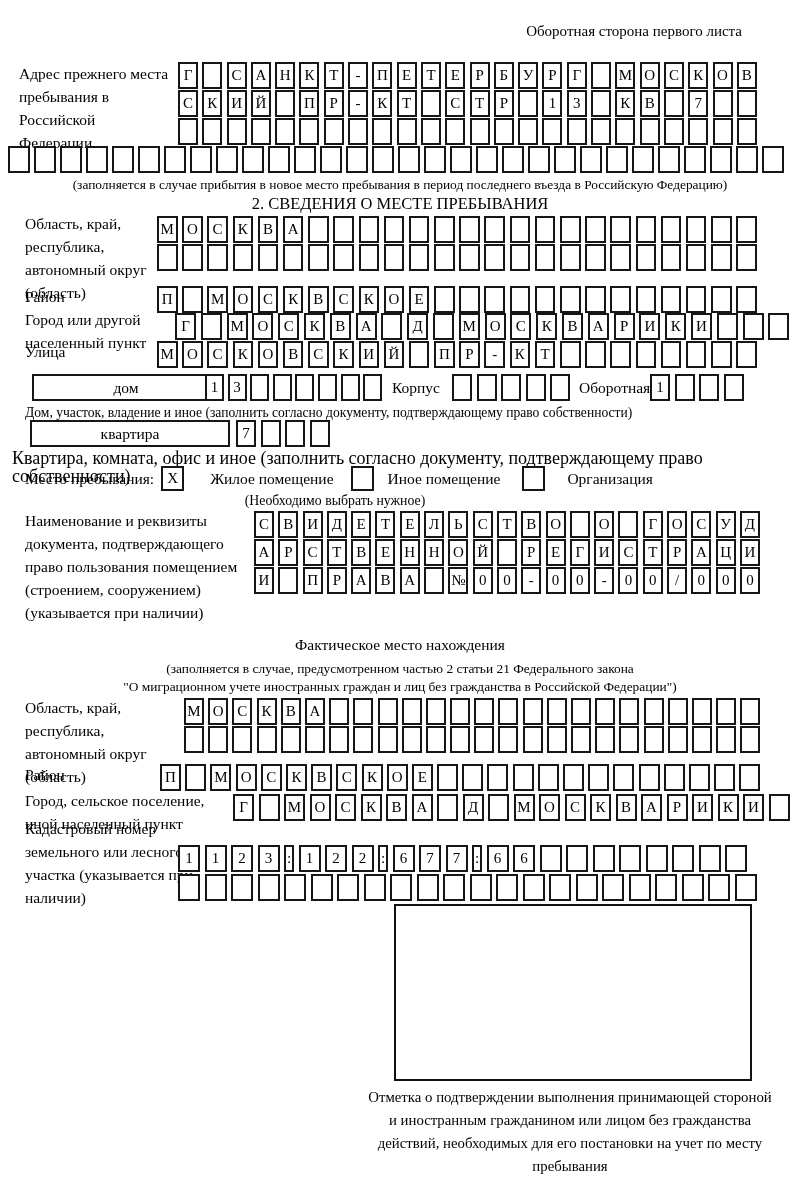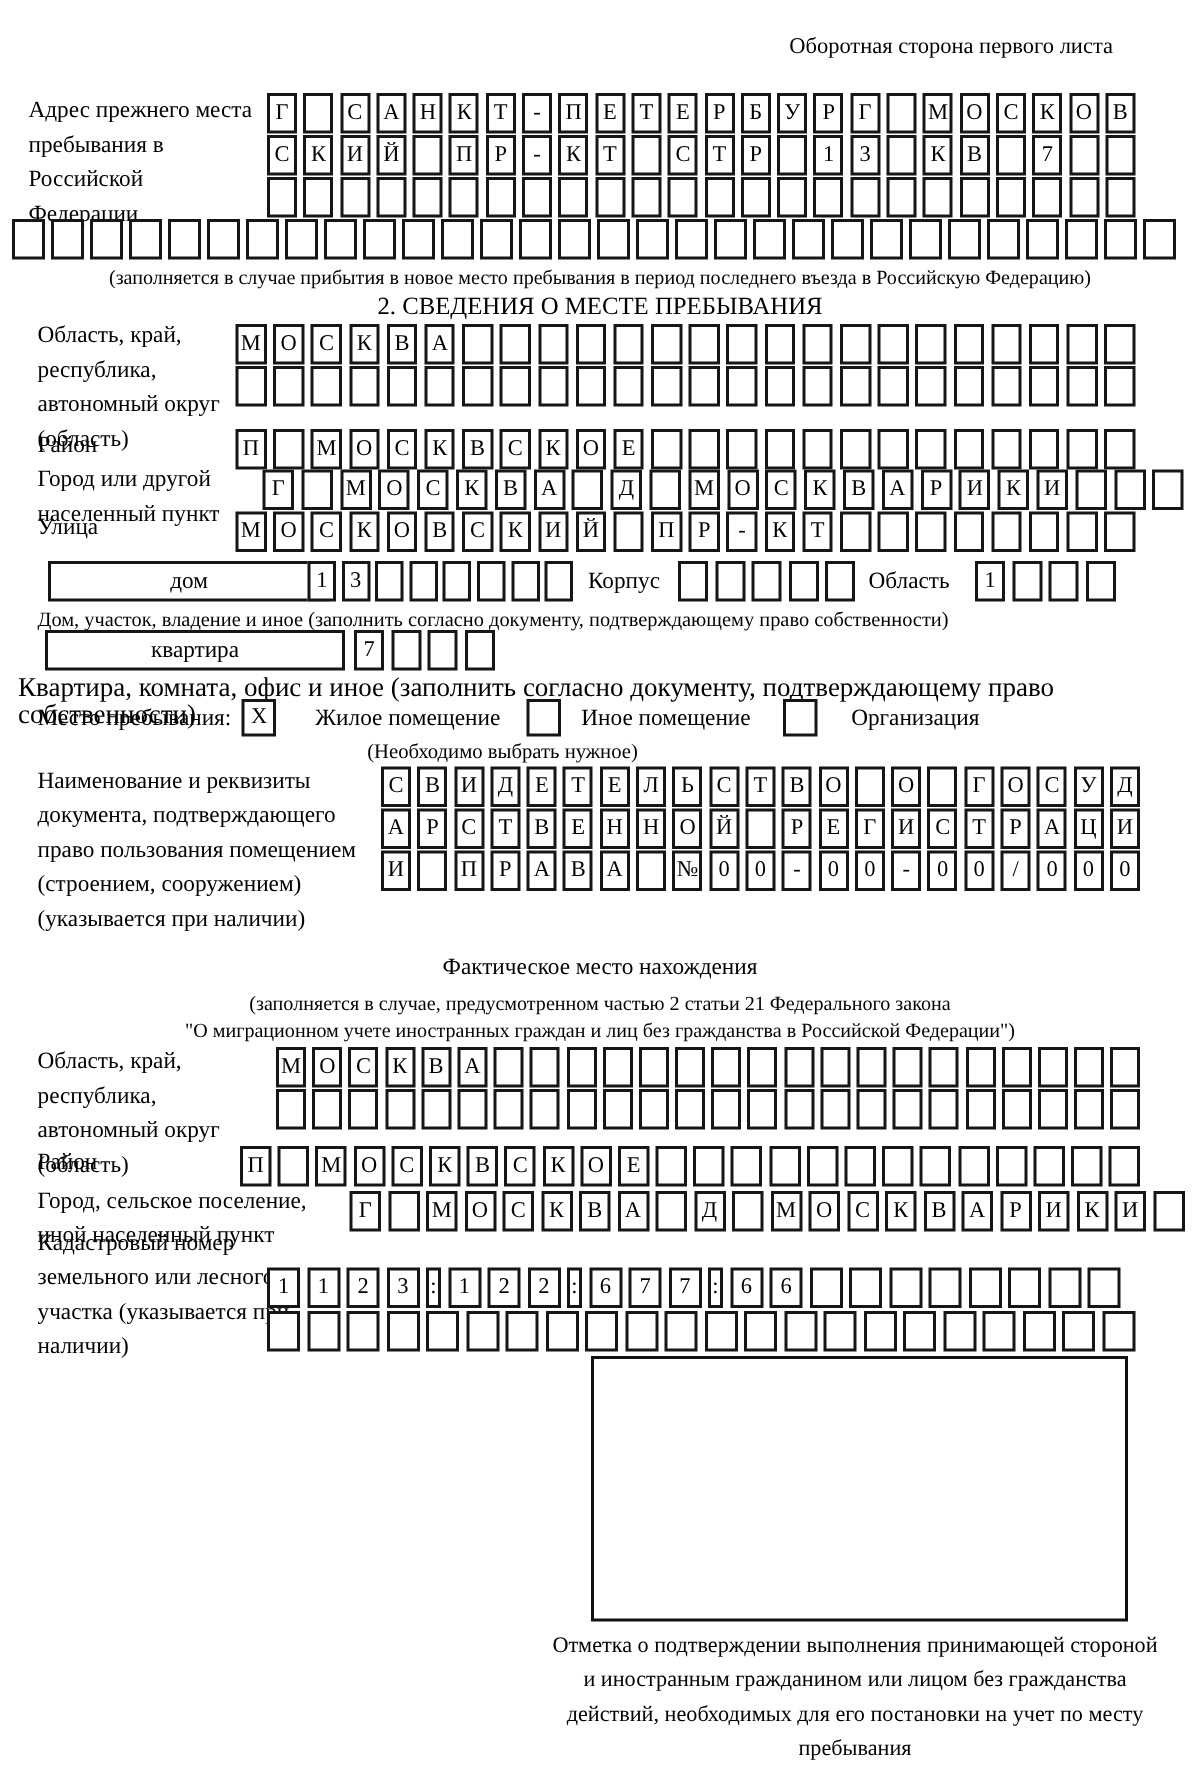--- a/index.html
+++ b/index.html
@@ -293,21 +293,21 @@
       <span class="cell"></span>
     </div>
   <div class="inline-lbl" style="left:392px;top:374px;">Корпус</div>
   <div class="cells" style="left:452px;top:374px;--w:20px;--g:4.5px">
       <span class="cell"></span>
       <span class="cell"></span>
       <span class="cell"></span>
       <span class="cell"></span>
       <span class="cell"></span>
     </div>
-  <div class="inline-lbl" style="left:579px;top:374px;">Область</div>
+  <div class="inline-lbl" style="left:579px;top:374px;">Оборотная</div>
   <div class="cells" style="left:650px;top:374px;--w:20px;--g:4.5px">
       <span class="cell">1</span>
       <span class="cell"></span>
       <span class="cell"></span>
       <span class="cell"></span>
     </div>
   <div class="note" style="top:404px;left:25px;width:750px;text-align:left;font-size:13.6px;">Дом, участок, владение и иное (заполнить согласно документу, подтверждающему право собственности)</div>
 
   <div class="labelbox" style="left:30px;top:420px;width:200px;">квартира</div>
   <div class="cells" style="left:236px;top:420px;--w:20px;--g:4.5px">

